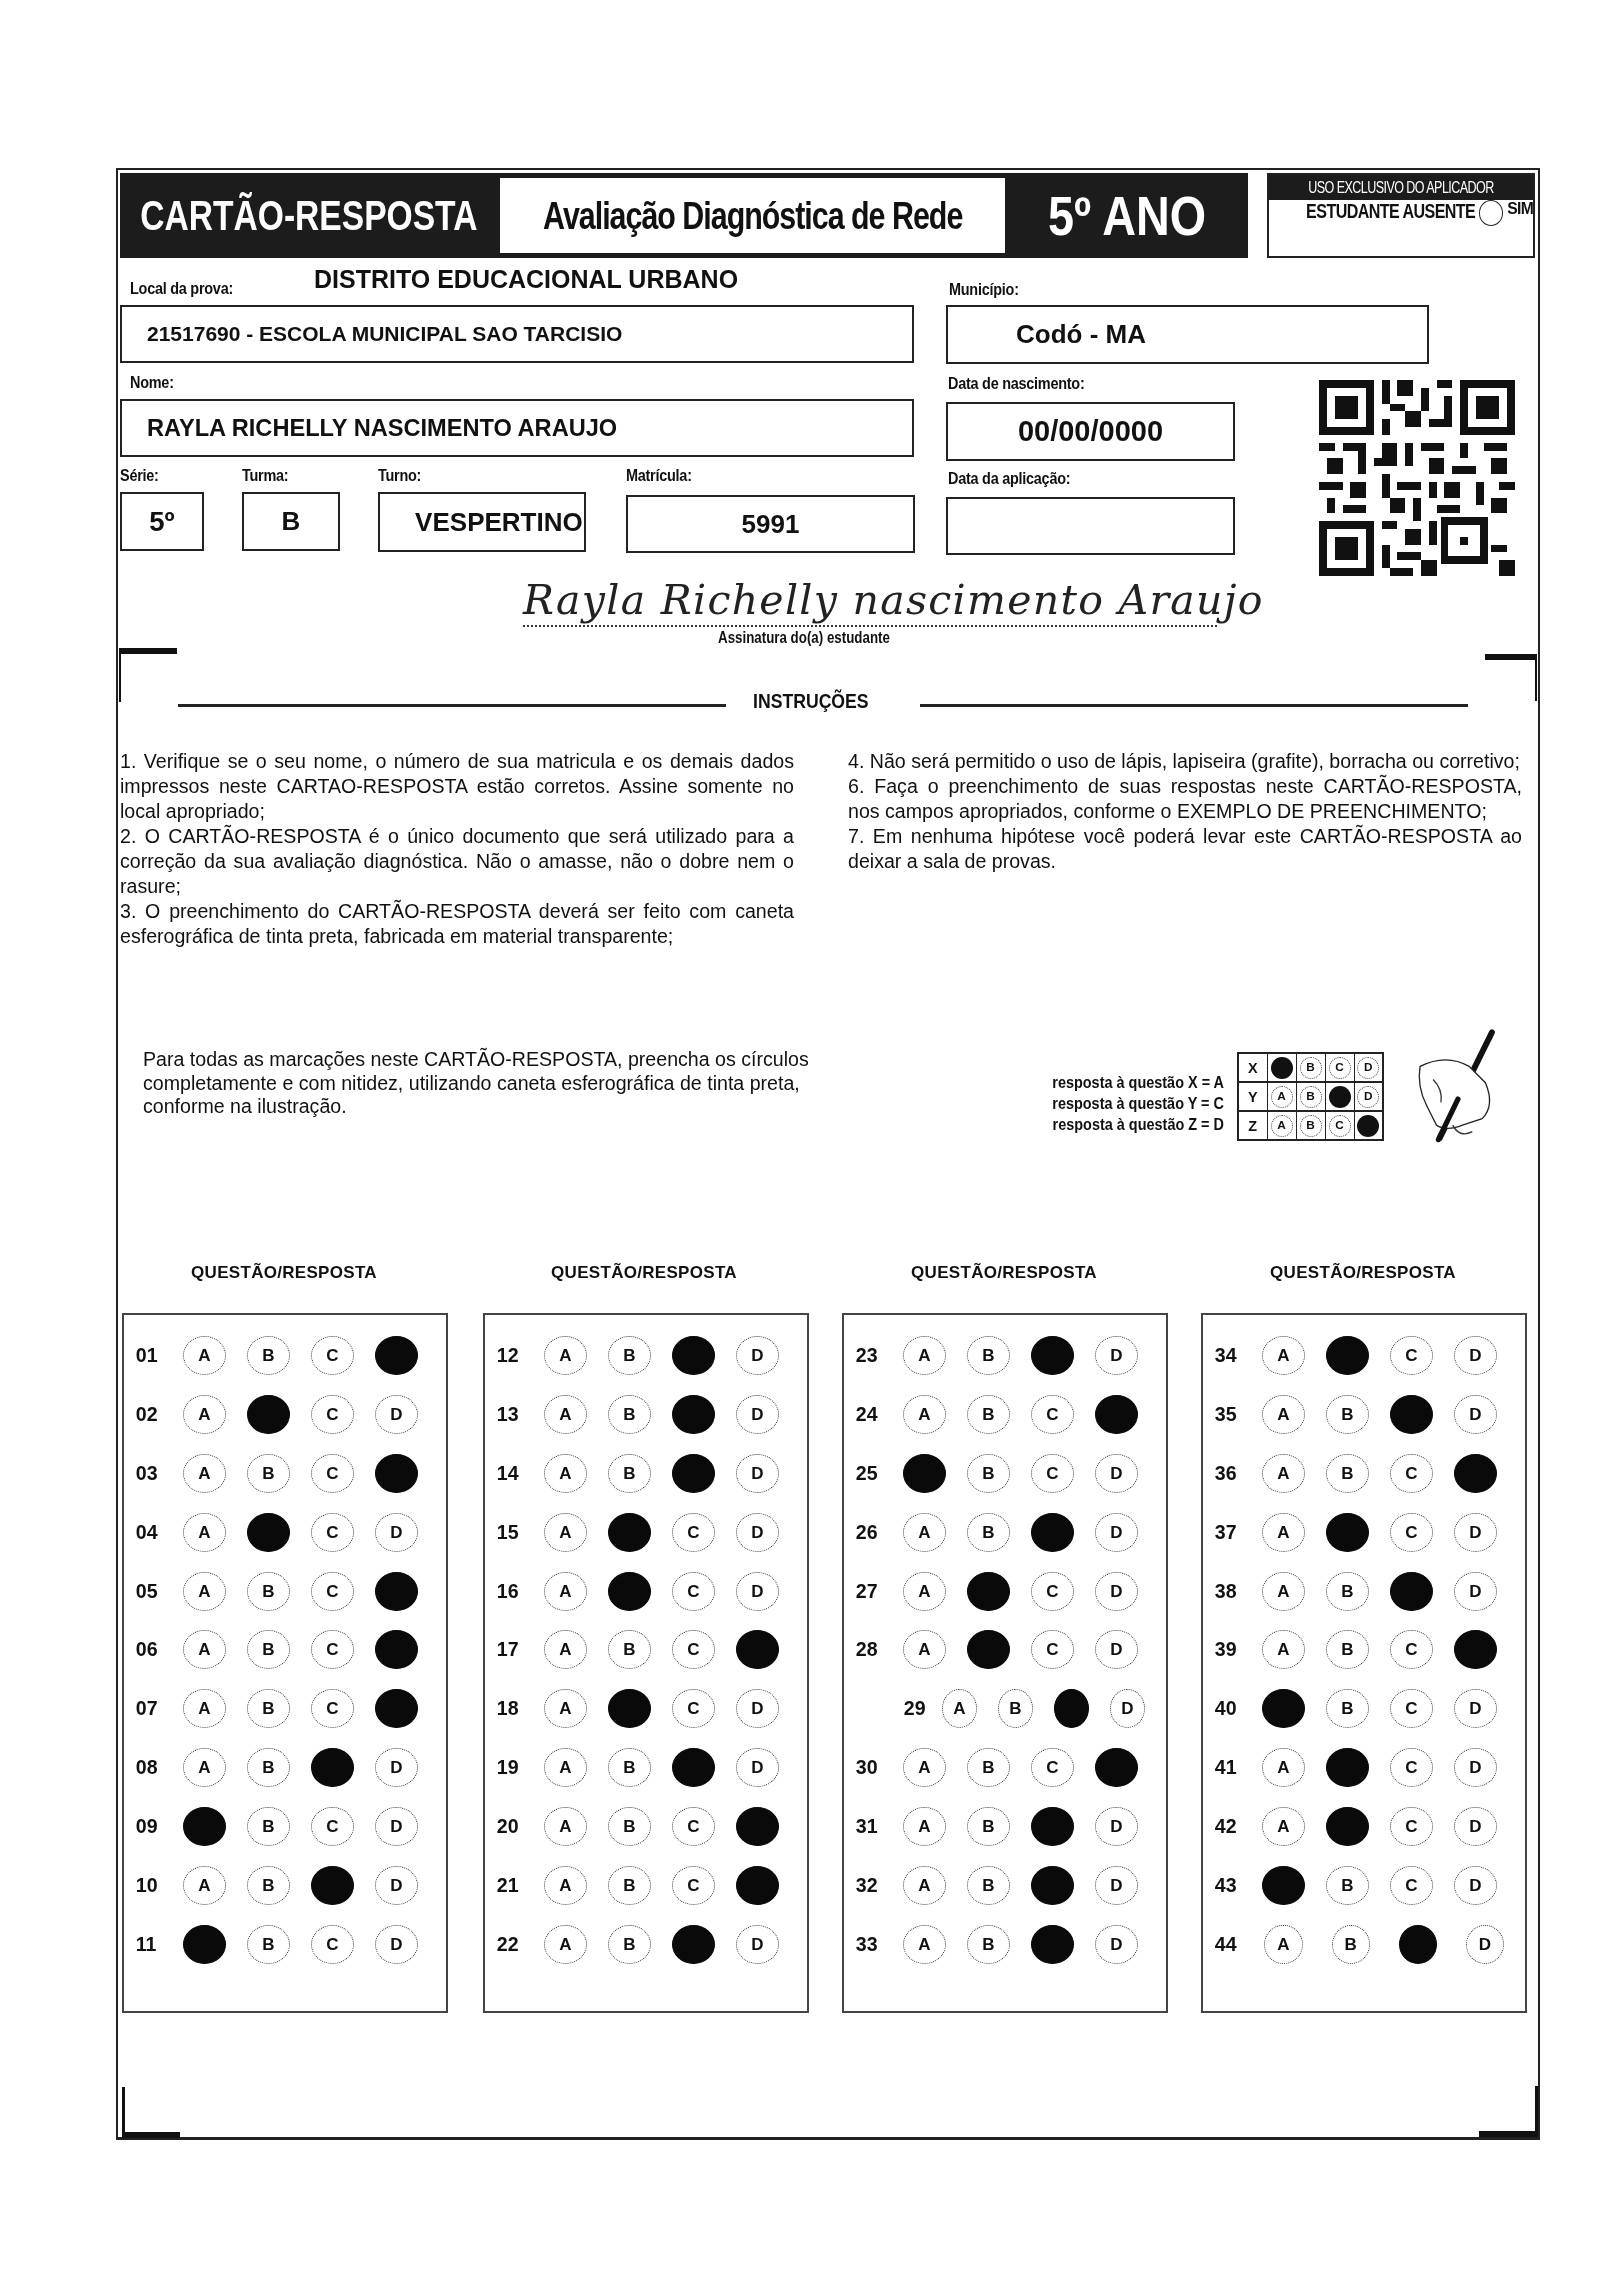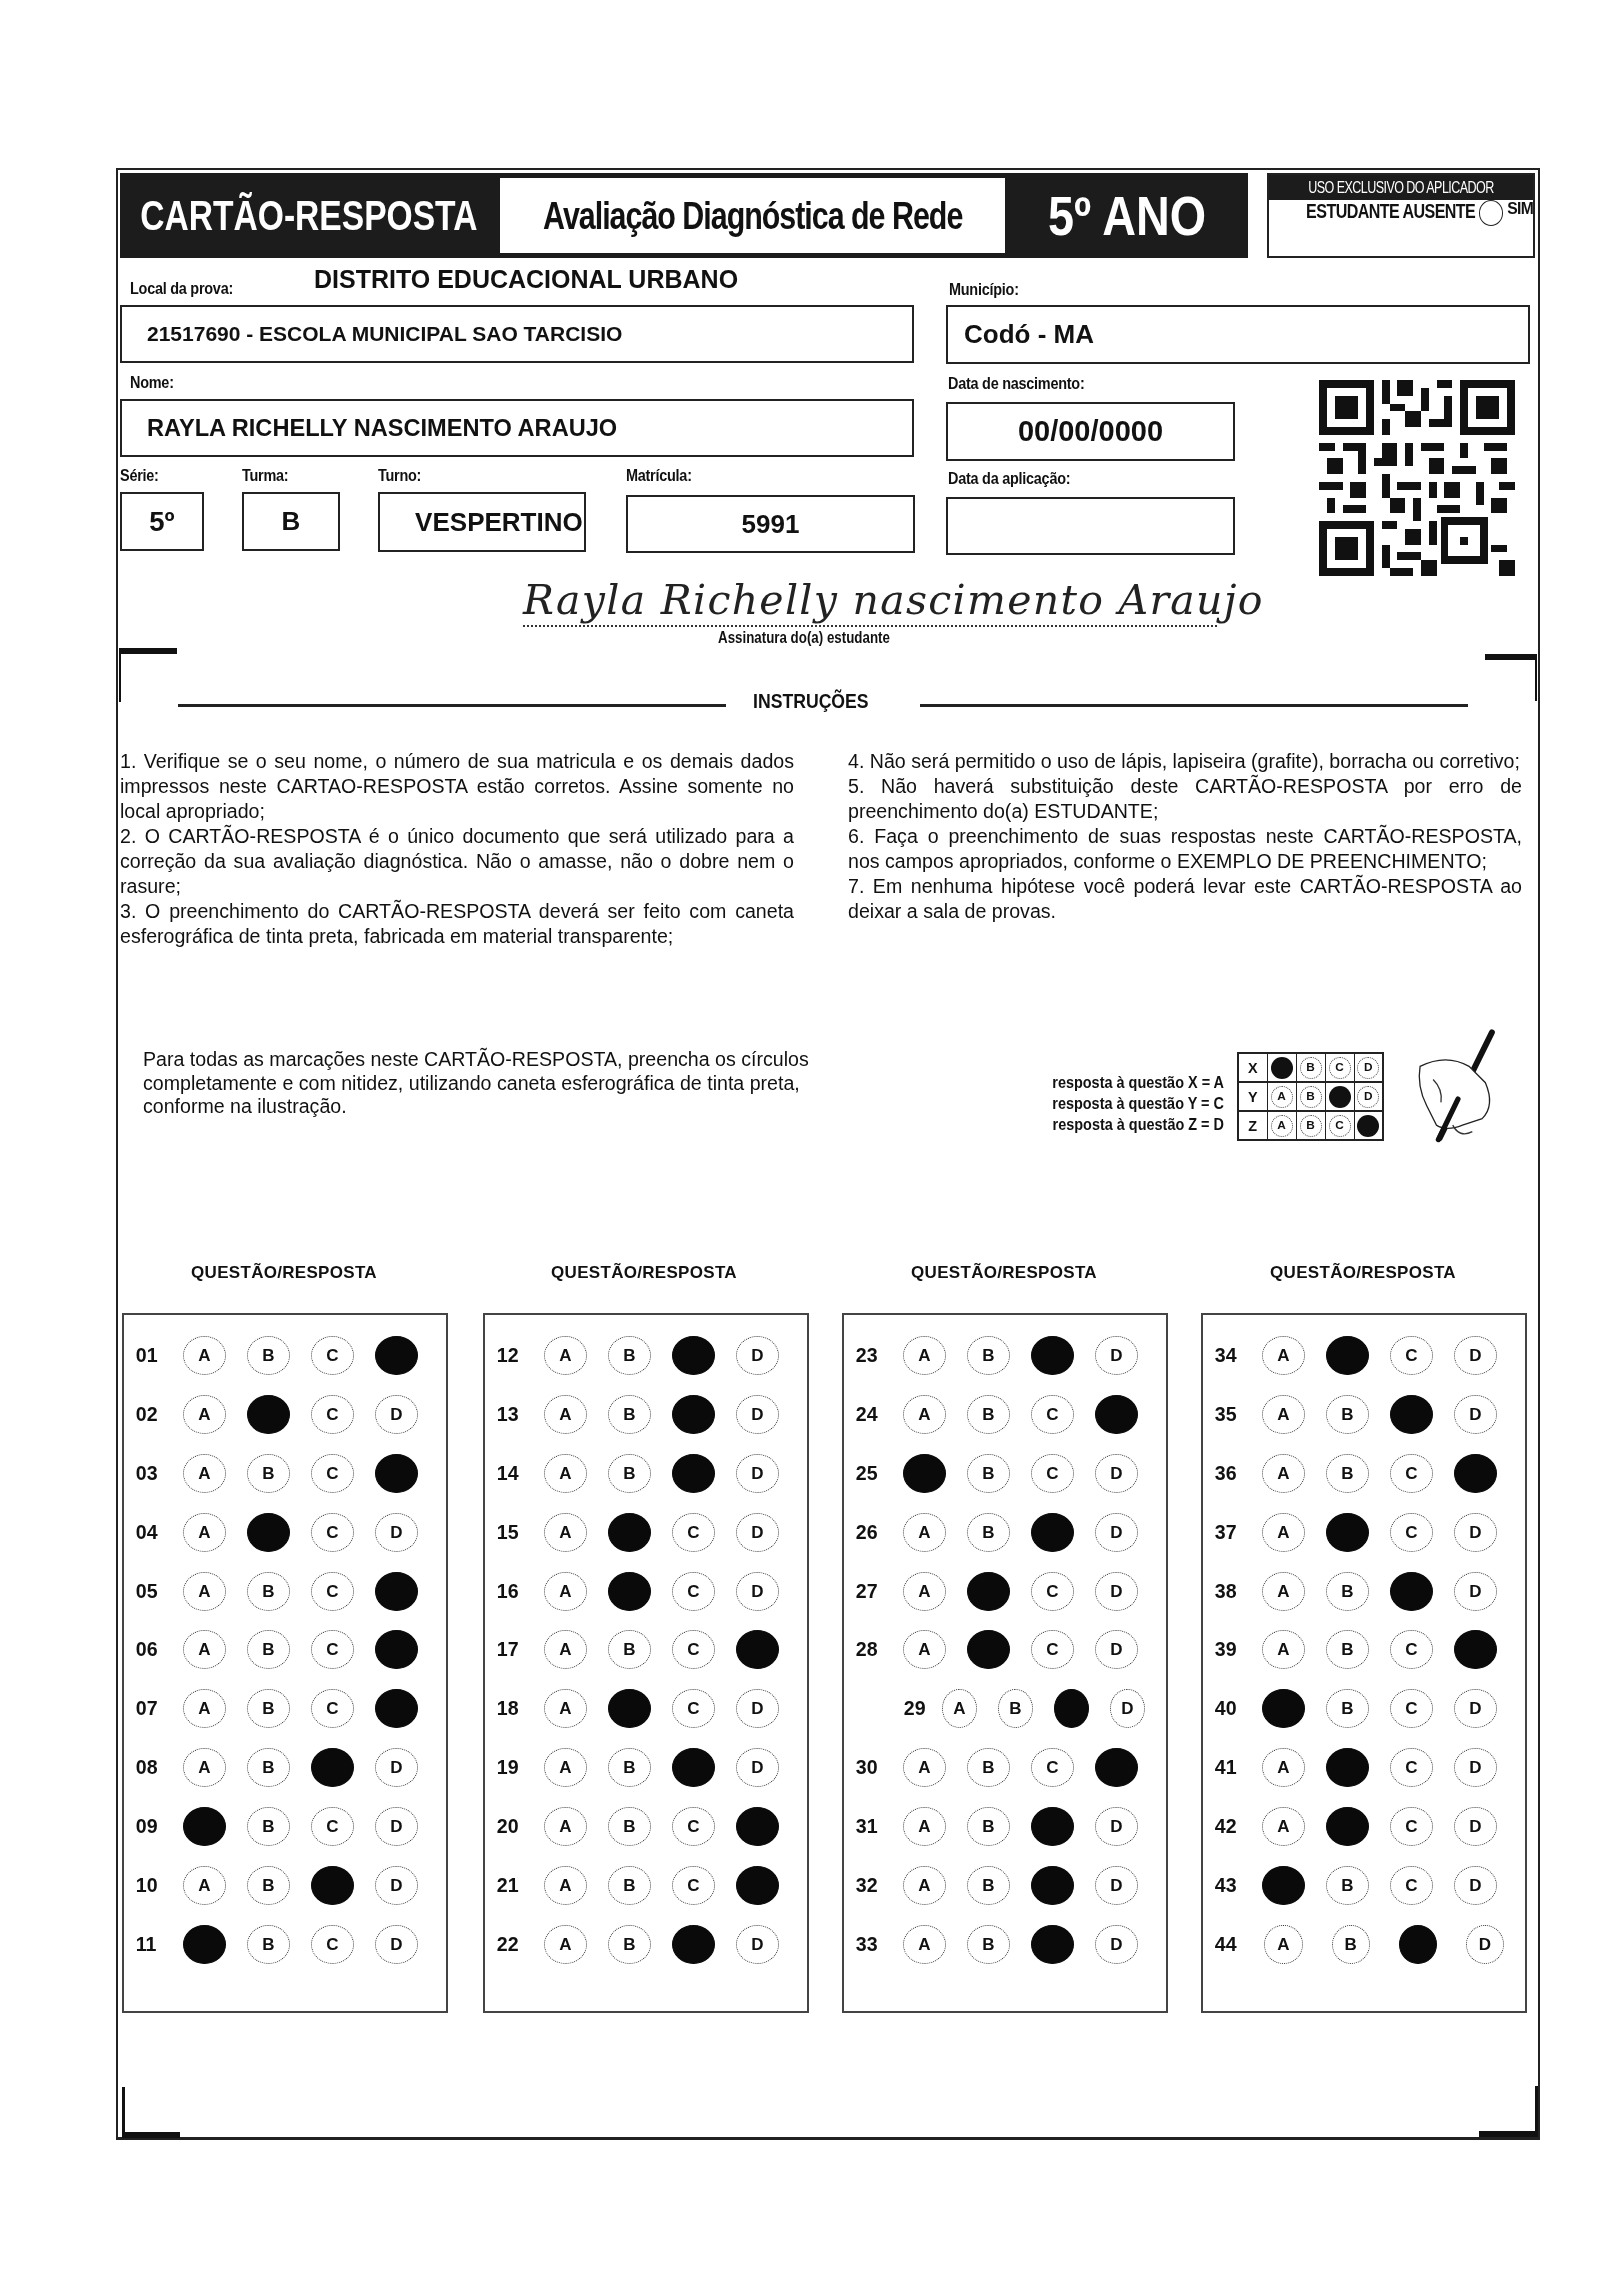--- a/index.html
+++ b/index.html
@@ -95,21 +95,21 @@
   </div>
 </div>
 
 <div class="abs lbl-sm" style="left:130px;top:279px;">Local da prova:</div>
 <div class="abs districto">DISTRITO EDUCACIONAL URBANO</div>
 <div class="abs field" style="left:120px;top:305px;width:794px;height:58px;padding-left:25px;">
   <span class="field-value" style="font-size:21px;">21517690 - ESCOLA MUNICIPAL SAO TARCISIO</span>
 </div>
 
 <div class="abs lbl-sm" style="left:949px;top:280px;">Município:</div>
-<div class="abs field" style="left:946px;top:305px;width:584px;height:59px;padding-left:16px;">
+<div class="abs field" style="left:946px;top:305px;width:483px;height:59px;padding-left:68px;">
   <span class="field-value" style="font-size:26px;">Codó - MA</span>
 </div>
 
 <div class="abs lbl-sm" style="left:130px;top:373px;">Nome:</div>
 <div class="abs field" style="left:120px;top:399px;width:794px;height:58px;padding-left:25px;">
   <span class="field-value" style="font-size:23.6px;">RAYLA RICHELLY NASCIMENTO ARAUJO</span>
 </div>
 
 <div class="abs lbl-sm" style="left:948px;top:374px;">Data de nascimento:</div>
 <div class="abs field" style="left:946px;top:402px;width:165px;height:59px;justify-content:center;width:289px;">
@@ -210,21 +210,20 @@
 <div class="abs instr-title">INSTRUÇÕES</div>
 <div class="abs instr-line" style="left:920px;top:704px;width:548px;"></div>
 
 <div class="abs instr-col" style="left:120px;top:749px;width:674px;">
   <p>1. Verifique se o seu nome, o número de sua matricula e os demais dados impressos neste CARTAO-RESPOSTA estão corretos. Assine somente no local apropriado;</p>
   <p>2. O CARTÃO-RESPOSTA é o único documento que será utilizado para a correção da sua avaliação diagnóstica. Não o amasse, não o dobre nem o rasure;</p>
   <p>3. O preenchimento do CARTÃO-RESPOSTA deverá ser feito com caneta esferográfica de tinta preta, fabricada em material transparente;</p>
 </div>
 <div class="abs instr-col" style="left:848px;top:749px;width:674px;">
   <p>4. Não será permitido o uso de lápis, lapiseira (grafite), borracha ou corretivo;</p>
-  <p>5. Não haverá substituição deste CARTÃO-RESPOSTA por erro de preenchimento do(a) ESTUDANTE;</p>
   <p>6. Faça o preenchimento de suas respostas neste CARTÃO-RESPOSTA, nos campos apropriados, conforme o EXEMPLO DE PREENCHIMENTO;</p>
   <p>7. Em nenhuma hipótese você poderá levar este CARTÃO-RESPOSTA ao deixar a sala de provas.</p>
 </div>
 
 <div class="abs fill-hint">Para todas as marcações neste CARTÃO-RESPOSTA, preencha os círculos completamente e com nitidez, utilizando caneta esferográfica de tinta preta, conforme na ilustração.</div>
 
 <div class="abs ex-legend">
   <div>resposta à questão X = A</div>
   <div>resposta à questão Y = C</div>
   <div>resposta à questão Z = D</div>

